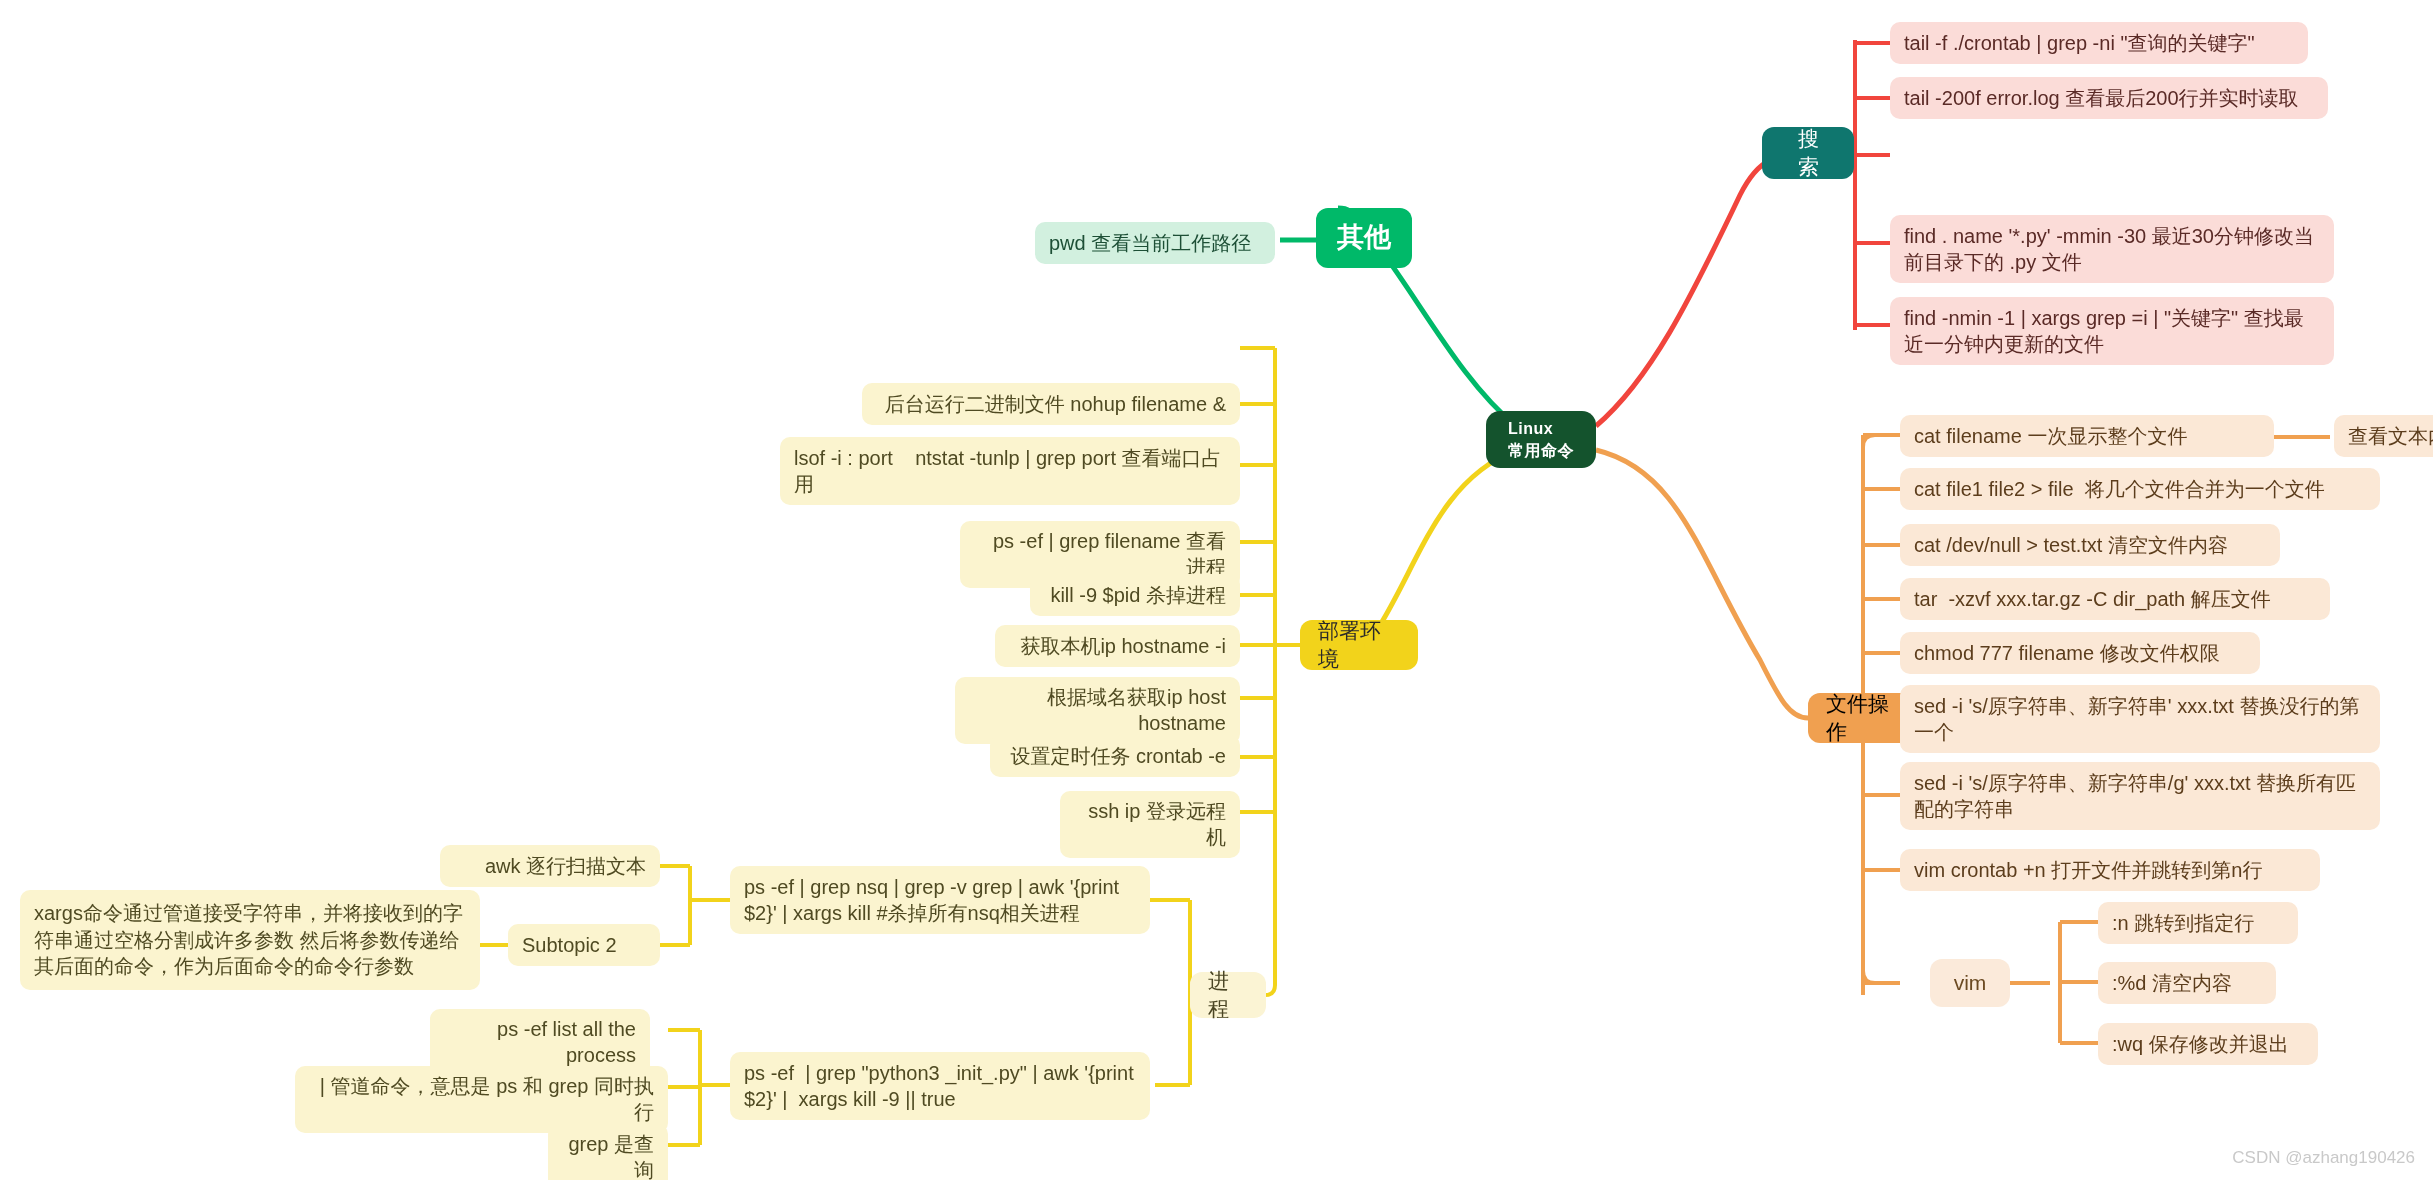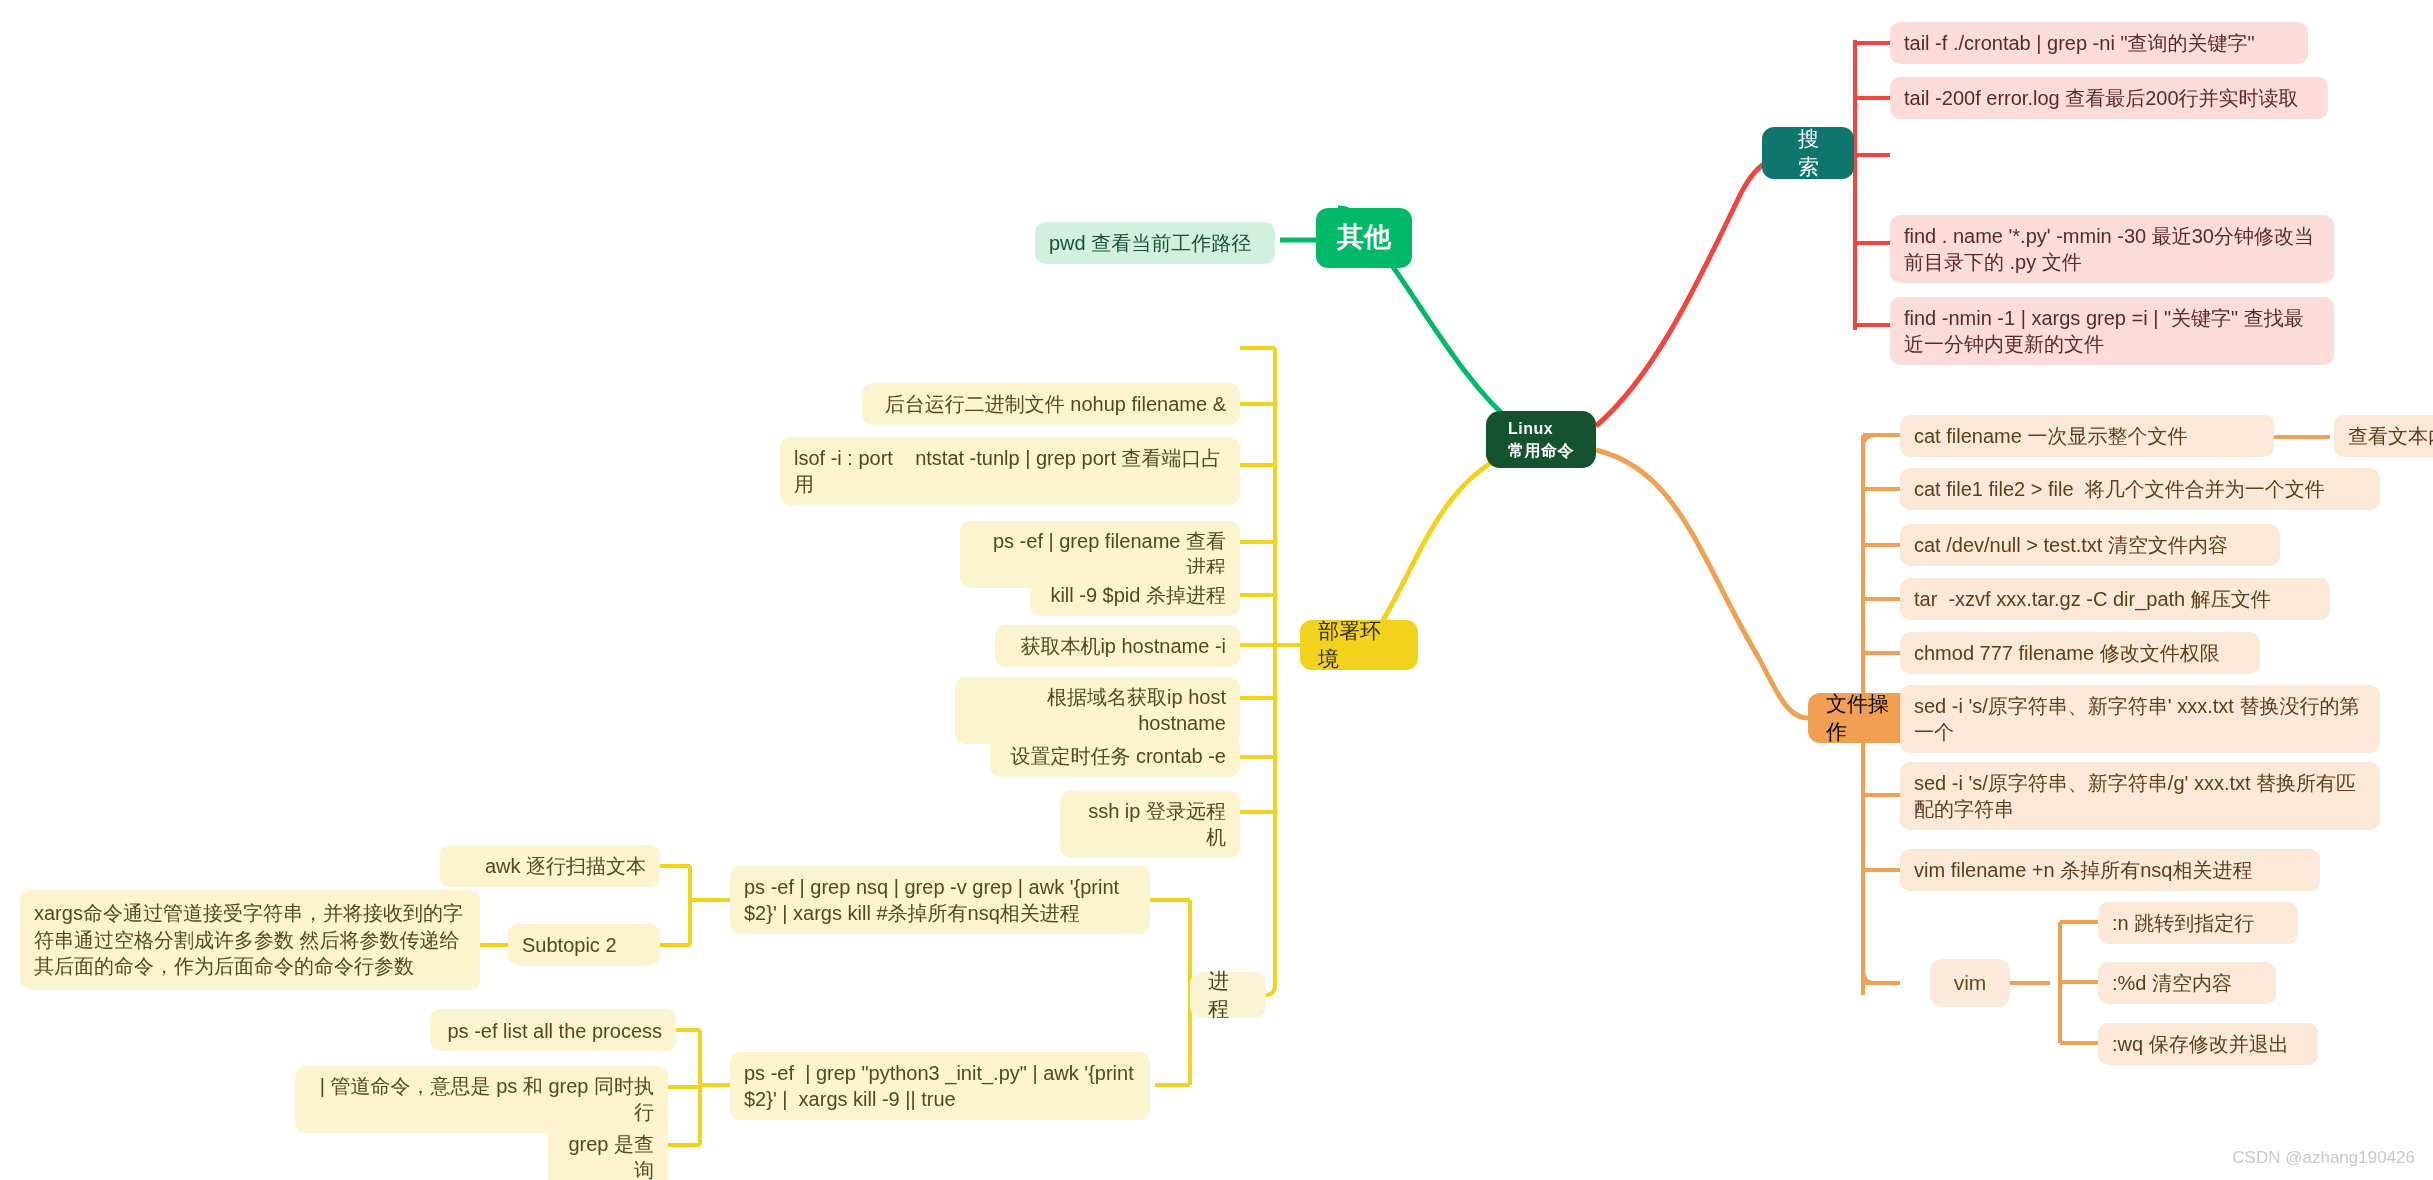--- a/index.html
+++ b/index.html
@@ -138,21 +138,21 @@
   <div class="node leaf leaf-orange align-left" style="left:1900px;top:632px;width:360px;min-height:42px;">
     <span>chmod 777 filename 修改文件权限</span>
   </div>
   <div class="node leaf leaf-orange align-left" style="left:1900px;top:685px;width:480px;min-height:68px;">
     <span>sed -i 's/原字符串、新字符串' xxx.txt 替换没行的第一个</span>
   </div>
   <div class="node leaf leaf-orange align-left" style="left:1900px;top:762px;width:480px;min-height:68px;">
     <span>sed -i 's/原字符串、新字符串/g' xxx.txt 替换所有匹配的字符串</span>
   </div>
   <div class="node leaf leaf-orange align-left" style="left:1900px;top:849px;width:420px;min-height:42px;">
-    <span>vim filename +n 杀掉所有nsq相关进程</span>
+    <span>vim crontab +n 打开文件并跳转到第n行</span>
   </div>
 
   <div class="node pill pill-soft-orange" style="left:1930px;top:959px;width:80px;height:48px;">
     <span>vim</span>
   </div>
   <div class="node leaf leaf-orange align-left" style="left:2098px;top:902px;width:200px;min-height:42px;">
     <span>:n 跳转到指定行</span>
   </div>
   <div class="node leaf leaf-orange align-left" style="left:2098px;top:962px;width:178px;min-height:42px;">
     <span>:%d 清空内容</span>
@@ -210,21 +210,21 @@
   <div class="node leaf leaf-yellow align-left" style="left:508px;top:924px;width:152px;min-height:42px;">
     <span>Subtopic 2</span>
   </div>
   <div class="node leaf leaf-yellow align-left" style="left:20px;top:890px;width:460px;min-height:100px;padding:10px 14px;">
     <span>xargs命令通过管道接受字符串，并将接收到的字符串通过空格分割成许多参数 然后将参数传递给其后面的命令，作为后面命令的命令行参数</span>
   </div>
 
   <div class="node leaf leaf-yellow align-left" style="left:730px;top:1052px;width:420px;min-height:68px;">
     <span>ps -ef  | grep "python3 _init_.py" | awk '{print $2}' |  xargs kill -9 || true</span>
   </div>
-  <div class="node leaf leaf-yellow align-right" style="left:430px;top:1009px;width:246px;min-height:42px;align-items:flex-end;">
+  <div class="node leaf leaf-yellow align-right" style="left:430px;top:1009px;width:220px;min-height:42px;">
     <span>ps -ef list all the process</span>
   </div>
   <div class="node leaf leaf-yellow align-right" style="left:295px;top:1066px;width:373px;min-height:42px;">
     <span>| 管道命令，意思是 ps 和 grep 同时执行</span>
   </div>
   <div class="node leaf leaf-yellow align-right" style="left:548px;top:1124px;width:120px;min-height:42px;">
     <span>grep 是查询</span>
   </div>
 
   <div class="watermark">CSDN @azhang190426</div>

